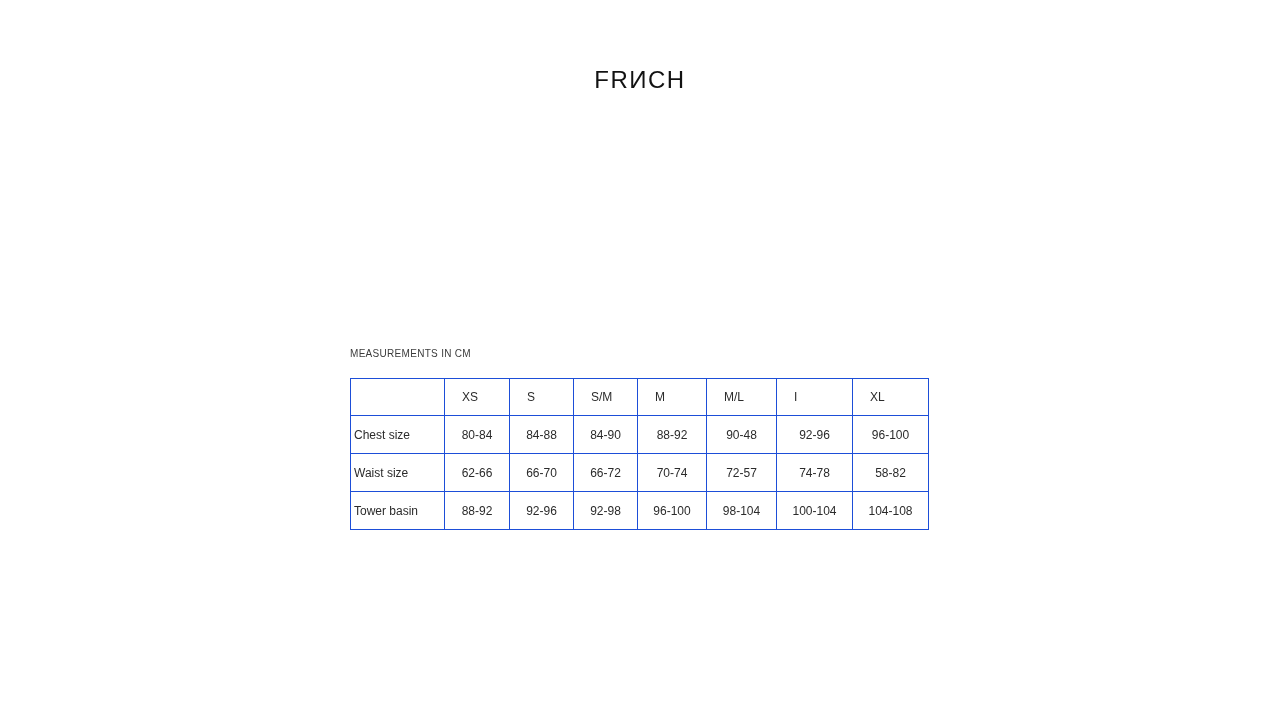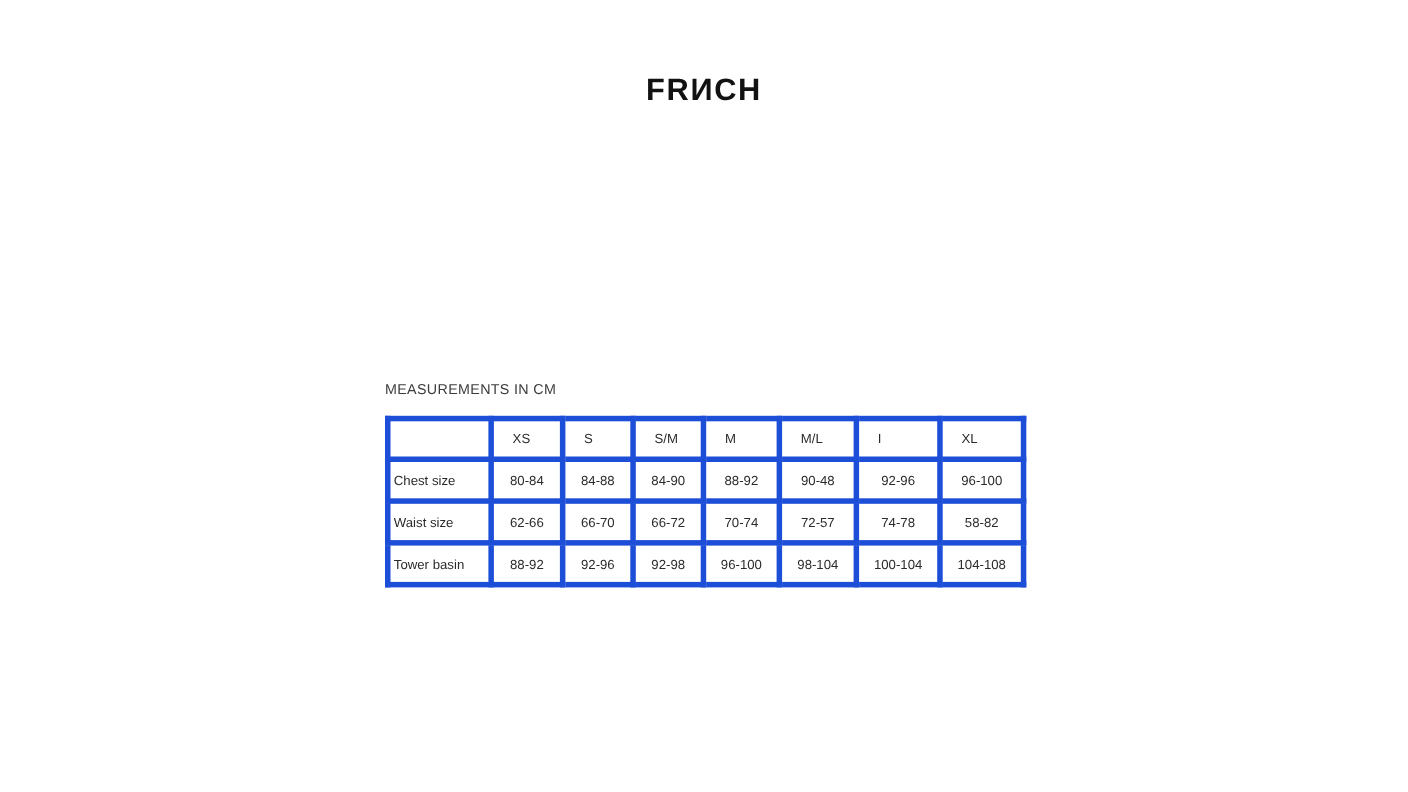--- a/index.html
+++ b/index.html
@@ -18,48 +18,48 @@
   }
   .brand-header {
     position: absolute;
     top: 68px;
     left: 0;
     width: 100%;
     text-align: center;
   }
   .brand-logo {
     display: inline-block;
-    font-size: 28px;
-    font-weight: 700;
+    font-size: 24px;
+    font-weight: 400;
     letter-spacing: 1.5px;
     color: #121212;
     line-height: 1;
   }
   .size-guide {
     position: absolute;
     left: 350px;
     top: 347px;
     width: 578px;
   }
   .size-guide-heading {
     margin: 0 0 17px 0;
-    font-size: 13px;
+    font-size: 10px;
     font-weight: 400;
     letter-spacing: 0.3px;
     color: #3c3c3c;
     line-height: 14px;
   }
   table.size-table {
     border-collapse: collapse;
     table-layout: fixed;
     width: 578px;
   }
   .size-table th,
   .size-table td {
-    border: 5px solid #1d4ed8;
+    border: 1px solid #1d4ed8;
     height: 38px;
     padding: 0;
     font-size: 12px;
     font-weight: 400;
     color: #2b2b2b;
     text-align: center;
     vertical-align: middle;
     background: #ffffff;
   }
   .size-table thead th {

